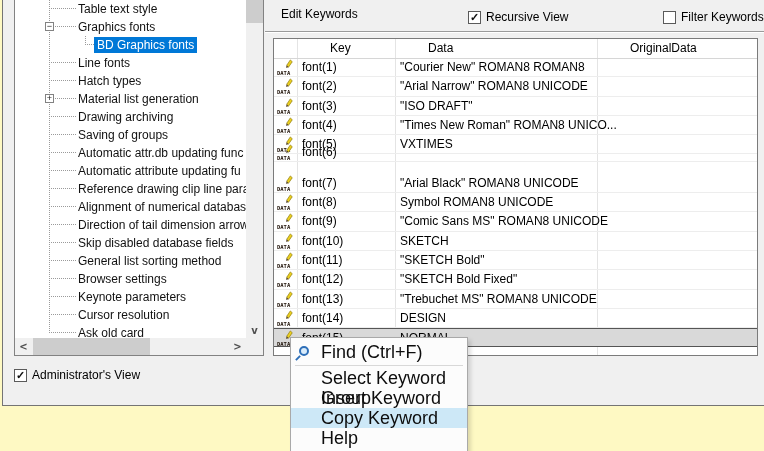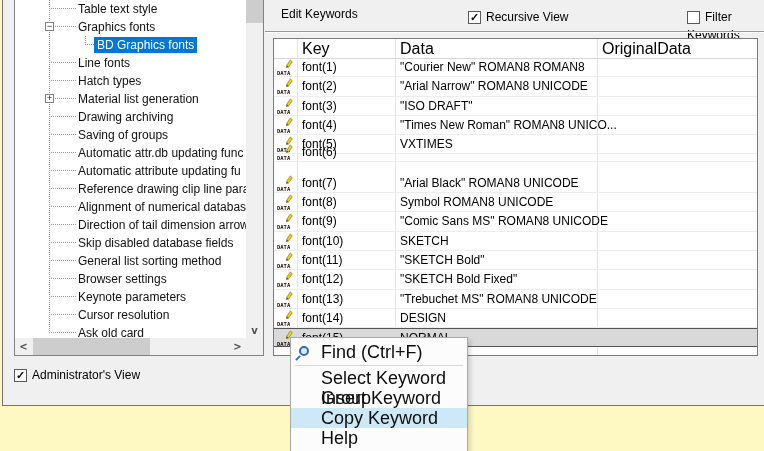--- a/index.html
+++ b/index.html
@@ -37,31 +37,31 @@
   .hthumb{position:absolute;left:18px;top:0;width:117px;height:17px;background:#cdcdcd;}
   .corner{position:absolute;right:0;bottom:0;width:17px;height:17px;background:#f0f0f0;}
   
   .cb{display:inline-block;width:13px;height:13px;background:#fff;border:1px solid #5a5a5a;
       box-sizing:border-box;text-align:center;line-height:11px;font-size:11px;font-weight:bold;color:#111;
       vertical-align:middle;}
   .cbrow{position:absolute;height:15px;}
   .cblabel{font-size:12px;color:#000;vertical-align:middle;margin-left:5px;line-height:15px;}
   .admin-row{left:14px;top:366px;}
   .rec-row{left:468px;top:8px;}
-  .filt-row{left:687px;top:8px;}
+  .filt-row{left:663px;top:8px;}
   
   .ek-label{position:absolute;left:281px;top:7px;font-size:12px;color:#000;}
   .etched{position:absolute;left:265px;top:31px;width:499px;height:0;
           border-top:1px solid #9a9a9a;border-bottom:1px solid #ffffff;}
   
   .kw-table{position:absolute;left:273px;top:38px;width:485px;height:318px;background:#fff;
             border:1px solid #7b7b7b;box-sizing:border-box;overflow:hidden;}
   .vln{position:absolute;top:0;bottom:0;width:1px;background:#e4e4e4;}
   .hline{position:absolute;left:0;top:19px;width:100%;height:1px;background:#d6d6d6;}
-  .th{position:absolute;top:0;height:19px;line-height:19px;font-size:16px;color:#000;}
+  .th{position:absolute;top:0;height:19px;line-height:19px;font-size:12px;color:#000;margin-left:28px;}
   .trow{position:absolute;left:0;width:483px;height:19.3px;border-bottom:1px solid #ededed;box-sizing:border-box;}
   .trow.rsel{background:#d9d9d9;border-top:1px solid #555;border-bottom:1px solid #555;}
   .tkey{position:absolute;left:28px;top:0;font-size:12px;line-height:18px;color:#000;}
   .tdata{position:absolute;left:126px;top:0;font-size:12px;line-height:18px;color:#000;white-space:nowrap;}
   .dicon{position:absolute;left:2px;top:1px;width:20px;height:17px;}
   .dicon i{position:absolute;left:1px;bottom:0;font-style:normal;font-weight:bold;font-size:5.5px;
            letter-spacing:0;color:#1f1208;font-family:"DejaVu Sans Mono",monospace;}
   .dicon svg{position:absolute;right:3px;top:0;}
   
   .cmenu{position:absolute;left:290px;top:337px;width:176px;background:#fcfcfc;

